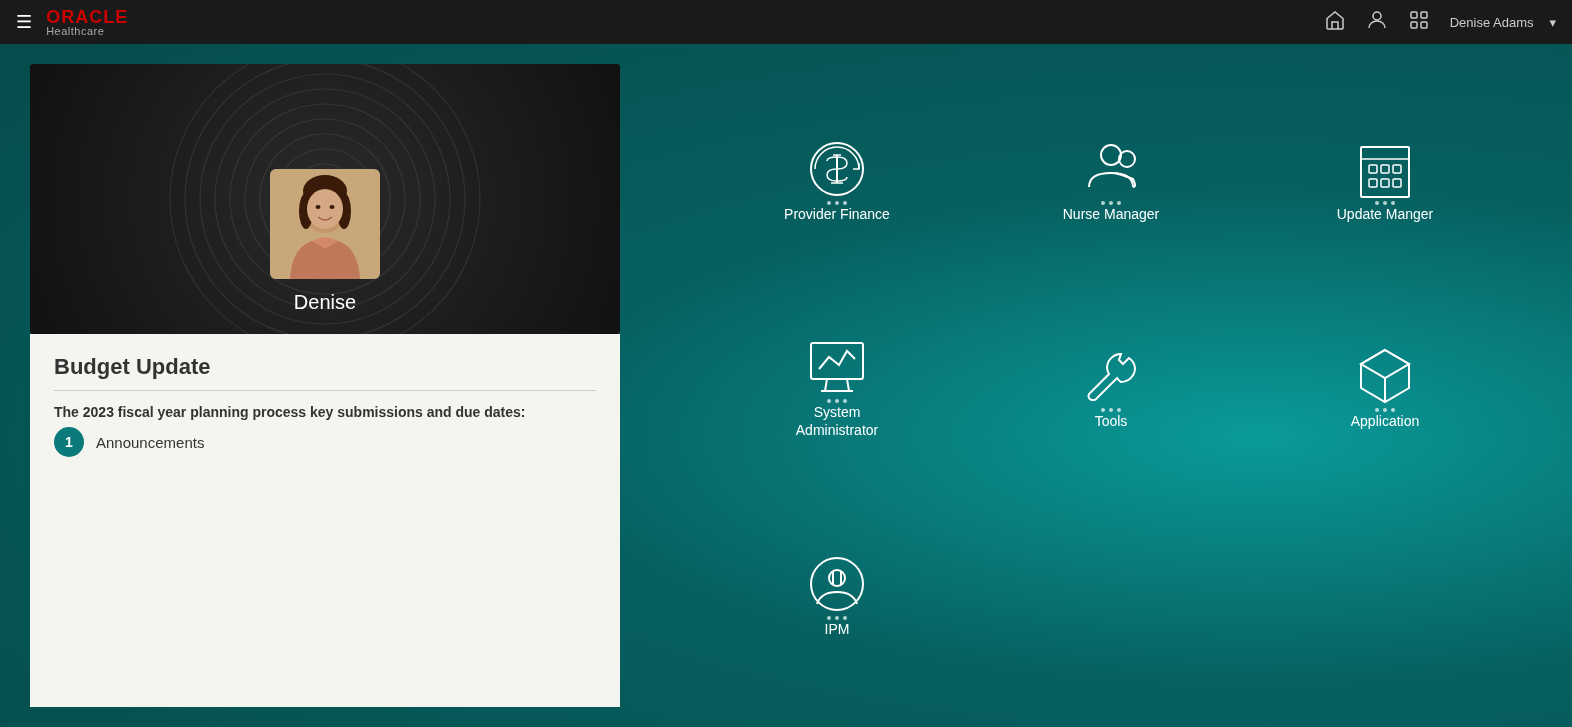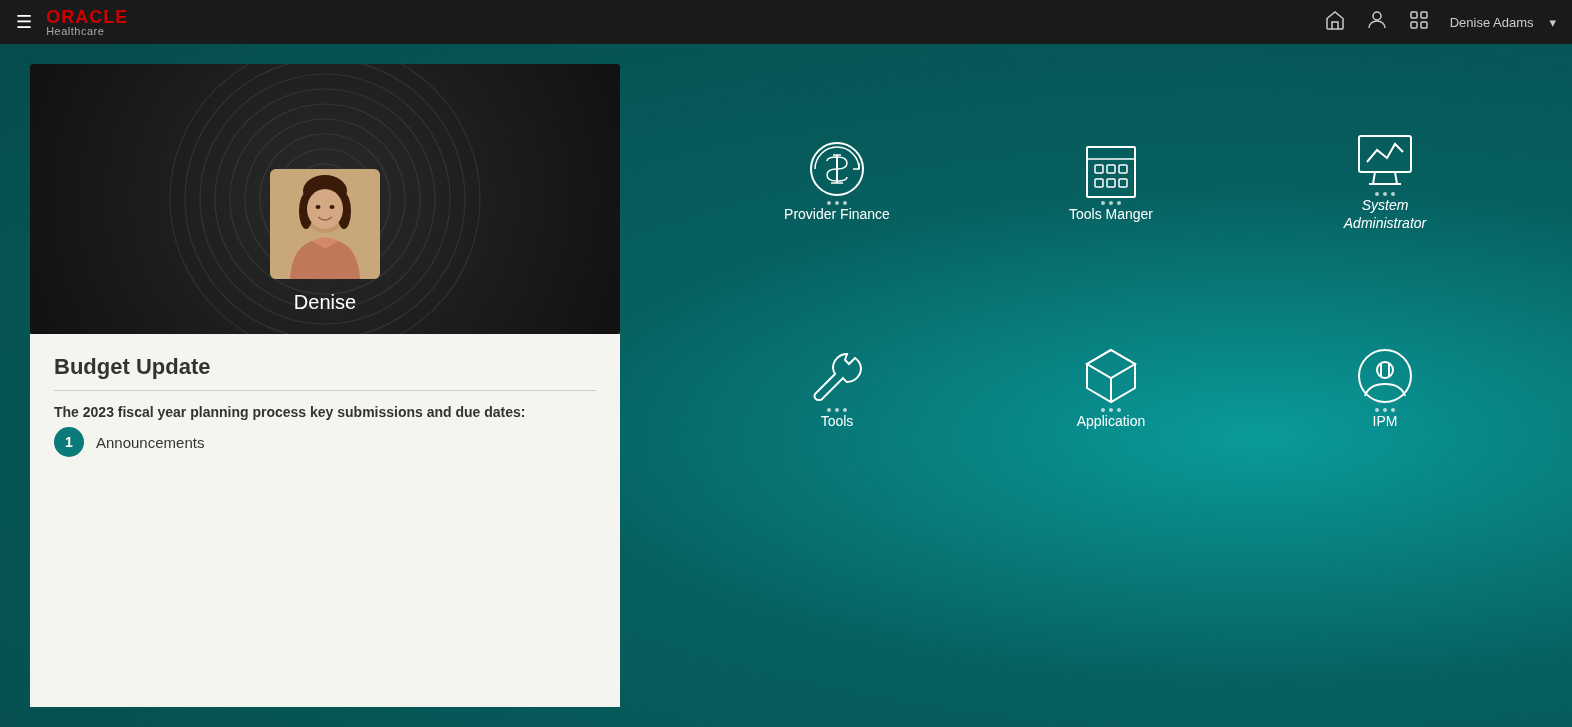--- a/index.html
+++ b/index.html
@@ -408,58 +408,74 @@
         </svg>
       </div>
       <div class="app-dots">
         <div class="app-dot"></div>
           <div class="app-dot"></div>
           <div class="app-dot"></div>
       </div>
       <span class="app-label">Provider Finance</span>
     </div>
 
+    <div class="app-item">
+      <div class="app-icon-wrap">
+        <svg viewBox="0 0 64 64">
+          <circle cx="32" cy="18" r="10" stroke-width="2"></circle>
+          <circle cx="48" cy="22" r="8" stroke-width="2"></circle>
+          <path d="M10 50 Q10 36 32 36 Q54 36 54 50" stroke-width="2"></path>
+          <path d="M36 36 Q44 38 54 42 Q58 50 54 50" stroke-width="2" fill="none"></path>
+        </svg>
+      </div>
+      <div class="app-dots">
+        <div class="app-dot"></div>
+          <div class="app-dot"></div>
+          <div class="app-dot"></div>
+      </div>
+      <span class="app-label">Nurse Manager</span>
+    </div>
 
     <div class="app-item">
       <div class="app-icon-wrap">
         <svg viewBox="0 0 64 64">
           <rect x="8" y="10" width="48" height="50" rx="1" stroke-width="2"></rect>
           <line x1="8" y1="22" x2="56" y2="22" stroke-width="1.5"></line>
           <rect x="16" y="28" width="8" height="8" rx="1" stroke-width="1.5"></rect>
           <rect x="28" y="28" width="8" height="8" rx="1" stroke-width="1.5"></rect>
           <rect x="40" y="28" width="8" height="8" rx="1" stroke-width="1.5"></rect>
           <rect x="16" y="42" width="8" height="8" rx="1" stroke-width="1.5"></rect>
           <rect x="28" y="42" width="8" height="8" rx="1" stroke-width="1.5"></rect>
           <rect x="40" y="42" width="8" height="8" rx="1" stroke-width="1.5"></rect>
         </svg>
       </div>
       <div class="app-dots">
         <div class="app-dot"></div>
           <div class="app-dot"></div>
           <div class="app-dot"></div>
       </div>
-      <span class="app-label">Tools Manger</span>
+      <span class="app-label">Update Manger</span>
     </div>
 
     <div class="app-item">
       <div class="app-icon-wrap">
         <svg viewBox="0 0 64 64">
           <rect x="6" y="8" width="52" height="36" rx="2" stroke-width="2"></rect>
           <line x1="22" y1="44" x2="20" y2="56" stroke-width="2"></line>
           <line x1="42" y1="44" x2="44" y2="56" stroke-width="2"></line>
           <line x1="16" y1="56" x2="48" y2="56" stroke-width="2"></line>
           <polyline points="14,34 24,22 34,30 42,16 50,24" stroke-width="2" fill="none"></polyline>
         </svg>
       </div>
       <div class="app-dots">
         <div class="app-dot"></div>
           <div class="app-dot"></div>
           <div class="app-dot"></div>
       </div>
-      <span class="app-label" style="white-space:pre-line; text-align:center;font-style:italic;">System
+      <span class="app-label" style="white-space:pre-line; text-align:center;">System
 Administrator</span>
     </div>
 
     <div class="app-item">
       <div class="app-icon-wrap">
         <svg viewBox="0 0 64 64">
           <path d="M42 10 A14 14 0 0 0 28 24 A14 14 0 0 0 30 30 L10 50 A4 4 0 0 0 14 56 A4 4 0 0 0 18 54 L38 34 A14 14 0 0 0 42 38 A14 14 0 0 0 56 24 A14 14 0 0 0 50 14 L44 20 L40 16 Z" stroke-width="2" fill="none"></path>
         </svg>
       </div>
       <div class="app-dots">

